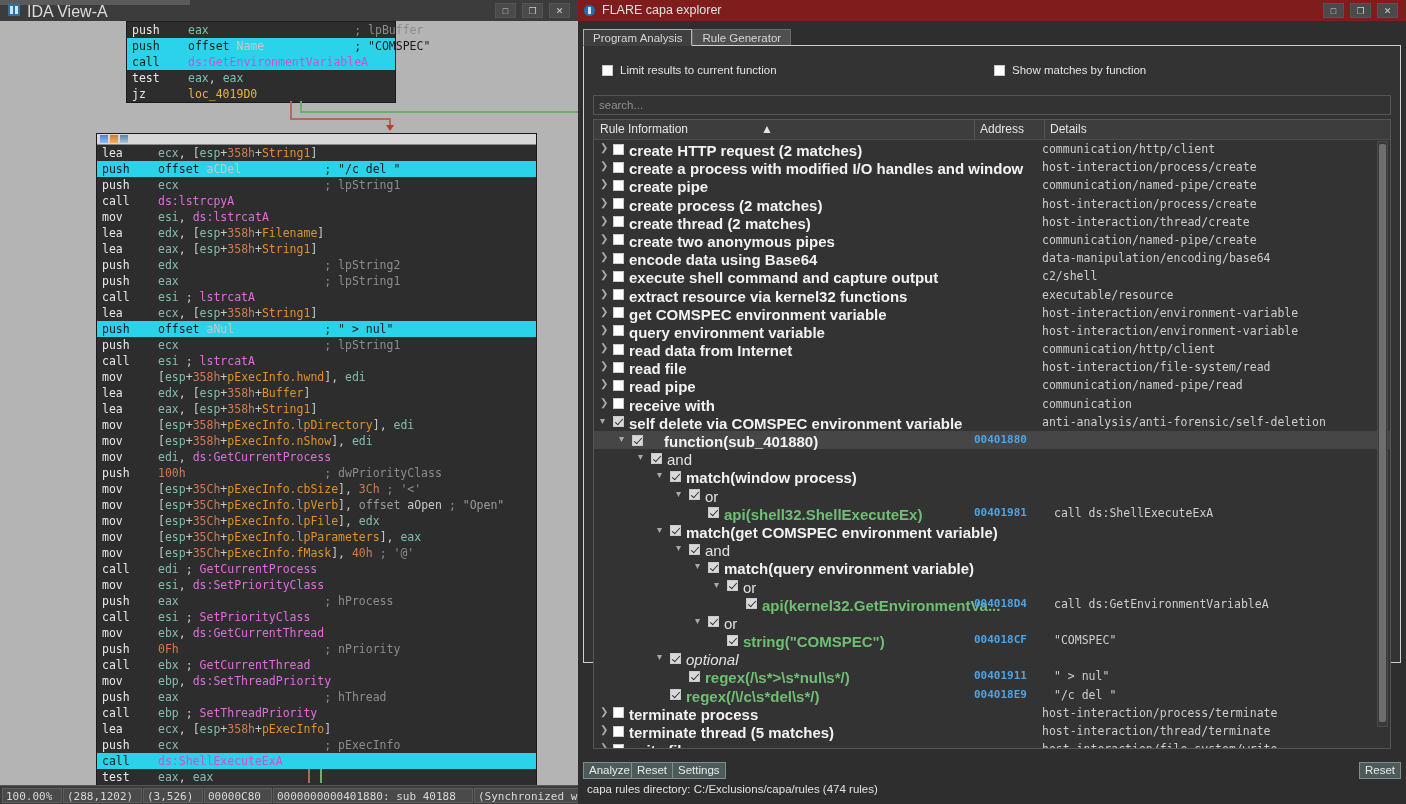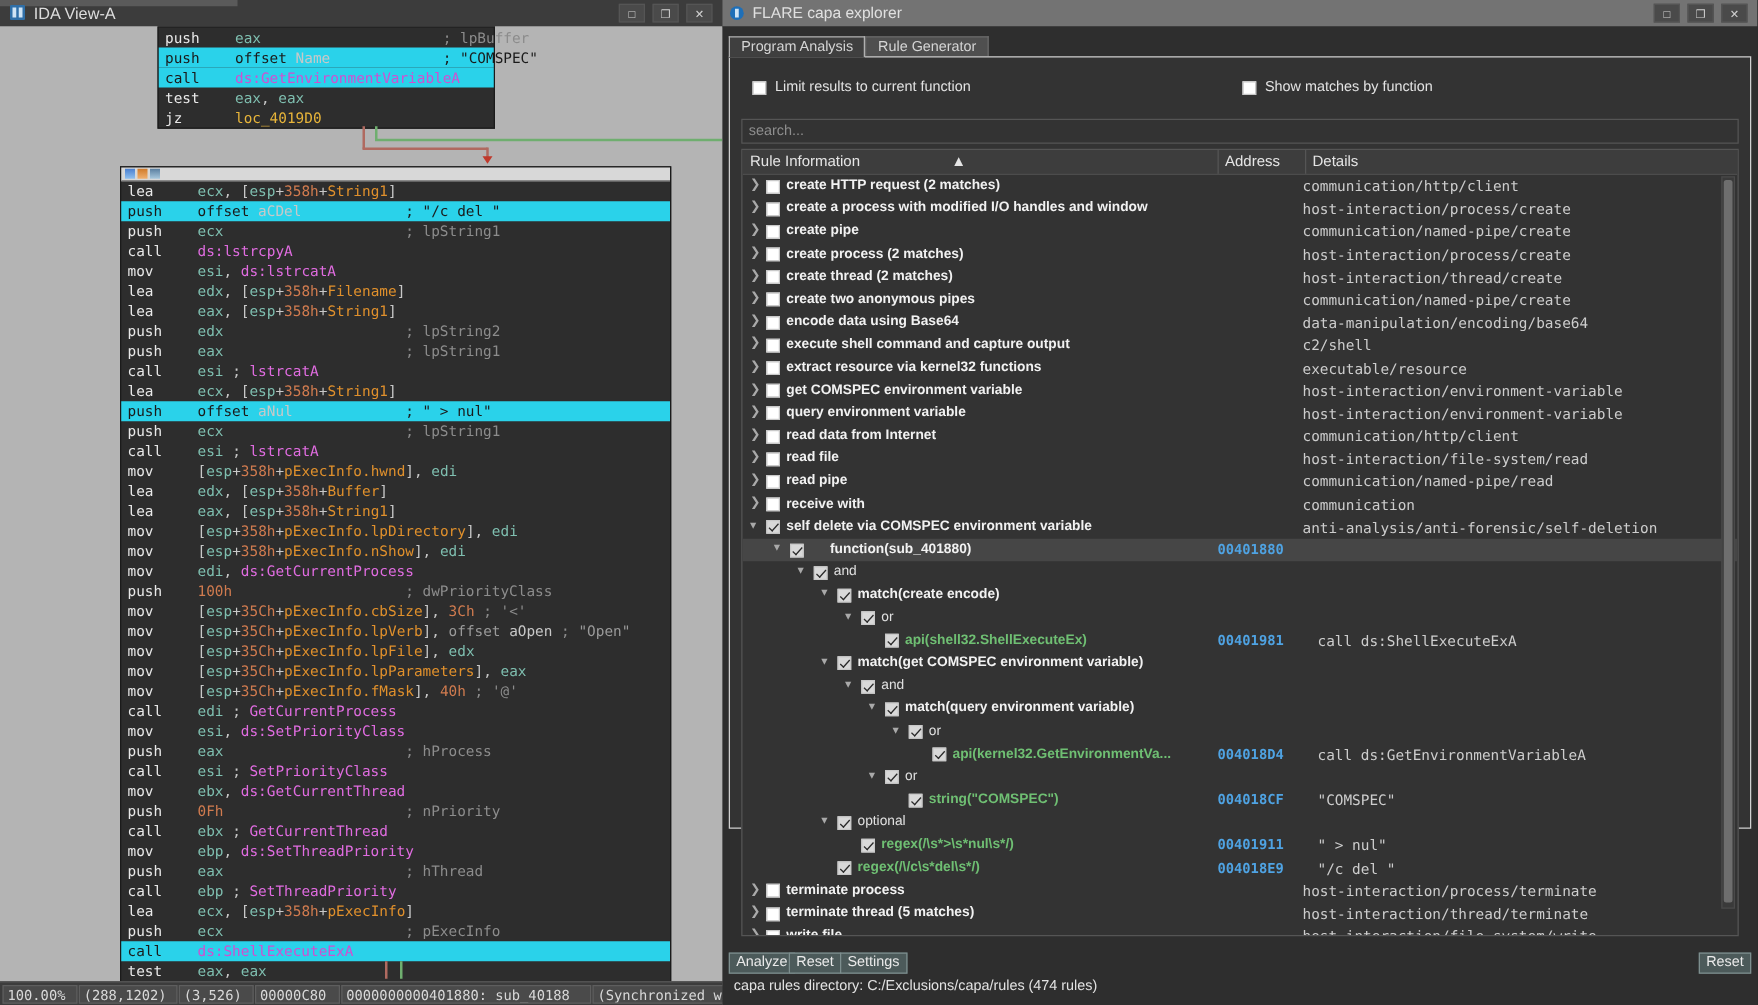--- a/index.html
+++ b/index.html
@@ -14,21 +14,21 @@
 
   
   .ida-pane{position:absolute;left:0;top:0;width:578px;height:804px;background:#b4b4b4;}
   .ida-titlebar{position:absolute;left:0;top:0;width:578px;height:21px;background:#3c3c3c;
      border-bottom:1px solid #2c2c2c;}
   .ida-tab-strip{position:absolute;left:0;top:0;width:190px;height:5px;background:#5a5a5a;}
   .ida-title-ico{position:absolute;left:8px;top:4px;width:12px;height:12px;background:#2f6fa8;
      border-radius:1px;}
   .ida-title-ico:after{content:"";position:absolute;left:2px;top:2px;width:3px;height:8px;background:#cfe4f5;}
   .ida-title-ico:before{content:"";position:absolute;left:7px;top:2px;width:3px;height:8px;background:#cfe4f5;}
-  .ida-title-txt{position:absolute;left:27px;top:3px;color:#dcdcdc;font-size:13px;}
+  .ida-title-txt{position:absolute;left:27px;top:3px;color:#dcdcdc;font-size:16px;}
   .winbtns{position:absolute;top:3px;display:flex;gap:6px;}
   .winbtn{width:21px;height:15px;background:#4a4a4a;border:1px solid #555;color:#d0d0d0;
      font-size:9px;line-height:15px;text-align:center;box-sizing:border-box;}
 
   .ida-canvas{position:absolute;left:0;top:21px;width:578px;height:764px;background:#b4b4b4;overflow:hidden;}
 
   .node{position:absolute;background:#2d2d2d;border:1px solid #1b1b1b;box-sizing:border-box;}
   .node pre{margin:0;font-family:"DejaVu Sans Mono","Liberation Mono",monospace;font-size:11.5px;
     line-height:16px;color:#c8c8c8;white-space:pre;}
   .ln{display:block;height:16px;padding-left:5px;}
@@ -55,21 +55,21 @@
      border-right:4px solid transparent;border-top:6px solid #c0392b;}
 
   .ida-status{position:absolute;left:0;top:785px;width:578px;height:19px;background:#3c3c3c;
     border-top:1px solid #555;}
   .ida-status .seg{position:absolute;top:2px;height:15px;line-height:15px;
      font-family:"DejaVu Sans Mono","Liberation Mono",monospace;font-size:11px;color:#d8d8d8;
      background:#4a4a4a;border:1px solid #5e5e5e;padding:0 3px;box-sizing:border-box;white-space:nowrap;overflow:hidden;}
 
   
   .capa-pane{position:absolute;left:578px;top:0;width:828px;height:804px;background:#2e2e2e;}
-  .capa-titlebar{position:absolute;left:0;top:0;width:828px;height:21px;background:#737373;}
+  .capa-titlebar{position:absolute;left:0;top:0;width:828px;height:21px;background:#7f1d1d;}
   .capa-title-ico{position:absolute;left:6px;top:5px;width:11px;height:11px;border-radius:50%;
      background:#1e6fb8;}
   .capa-title-ico:after{content:"";position:absolute;left:4px;top:2px;width:3px;height:7px;background:#cfe4f5;}
   .capa-title-txt{position:absolute;left:24px;top:3px;color:#e0e0e0;font-size:12.5px;}
 
   .tabs{position:absolute;left:5px;top:28px;height:18px;display:flex;align-items:flex-end;}
   .tab{height:17px;line-height:17px;padding:0 9px;color:#d5d5d5;font-size:11.5px;
      background:#4f4f4f;border:1px solid #6a6a6a;border-bottom:none;box-sizing:border-box;}
   .tab.active{background:#3f3f3f;border-color:#b0b0b0;border-bottom:1px solid #3f3f3f;position:relative;z-index:3;}
 
@@ -93,21 +93,21 @@
   .thead span{position:absolute;top:2px;color:#e5e5e5;font-size:12px;}
   .thead .sep{position:absolute;top:0;width:1px;height:19px;background:#555;}
   .sortmark{position:absolute;left:167px;top:0px;color:#9a9a9a;font-size:9px;}
 
   .rows{position:relative;height:609px;}
   .row{position:relative;height:18.2px;white-space:nowrap;}
   .row.sel{background:#464646;}
   .row .arrow{position:absolute;color:#a9a9a9;font-size:10px;top:2px;
      font-family:"DejaVu Sans",sans-serif;}
   .row .cb{position:absolute;top:3.5px;}
-  .row .nm{position:absolute;top:2px;font-size:11px;color:#f2f2f2;font-weight:bold;}
+  .row .nm{position:absolute;top:2px;font-size:15px;color:#f2f2f2;font-weight:bold;}
   .row .nm.plain{font-weight:normal;color:#e0e0e0;}
   .row .nm.feat{color:#6fbf73;font-weight:bold;}
   .row .addr{position:absolute;left:380px;top:2px;font-size:11px;color:#b8b8b8;
      font-family:"DejaVu Sans Mono","Liberation Mono",monospace;}
   .row .addr.blue{color:#4fa3e3;font-weight:bold;}
   .row .det{position:absolute;left:448px;top:2px;font-size:11.5px;color:#cdcdcd;
      font-family:"DejaVu Sans Mono","Liberation Mono",monospace;}
   .row .det2{position:absolute;left:460px;top:2px;font-size:11.5px;color:#cdcdcd;
      font-family:"DejaVu Sans Mono","Liberation Mono",monospace;}
 
@@ -321,21 +321,21 @@
               <span class="addr blue">00401880</span>
             </div>
             <div class="row">
               <span class="arrow" style="left:44px;">▾</span>
               <span class="cb cbox on" style="left:57px;"></span>
               <span class="nm plain" style="left:73px;">and</span>
             </div>
             <div class="row">
               <span class="arrow" style="left:63px;">▾</span>
               <span class="cb cbox on" style="left:76px;"></span>
-              <span class="nm" style="left:92px;">match(create encode)</span>
+              <span class="nm" style="left:92px;">match(window process)</span>
             </div>
             <div class="row">
               <span class="arrow" style="left:82px;">▾</span>
               <span class="cb cbox on" style="left:95px;"></span>
               <span class="nm plain" style="left:111px;">or</span>
             </div>
             <div class="row">
               <span class="cb cbox on" style="left:114px;"></span>
               <span class="nm feat" style="left:130px;">api(shell32.ShellExecuteEx)</span>
               <span class="addr blue">00401981</span>
@@ -374,21 +374,21 @@
             </div>
             <div class="row">
               <span class="cb cbox on" style="left:133px;"></span>
               <span class="nm feat" style="left:149px;">string("COMSPEC")</span>
               <span class="addr blue">004018CF</span>
               <span class="det2">"COMSPEC"</span>
             </div>
             <div class="row">
               <span class="arrow" style="left:63px;">▾</span>
               <span class="cb cbox on" style="left:76px;"></span>
-              <span class="nm plain" style="left:92px;">optional</span>
+              <span class="nm plain" style="left:92px;font-style:italic;">optional</span>
             </div>
             <div class="row">
               <span class="cb cbox on" style="left:95px;"></span>
               <span class="nm feat" style="left:111px;">regex(/\s*&gt;\s*nul\s*/)</span>
               <span class="addr blue">00401911</span>
               <span class="det2">" &gt; nul"</span>
             </div>
             <div class="row">
               <span class="cb cbox on" style="left:76px;"></span>
               <span class="nm feat" style="left:92px;text-align:center;">regex(/\/c\s*del\s*/)</span>

